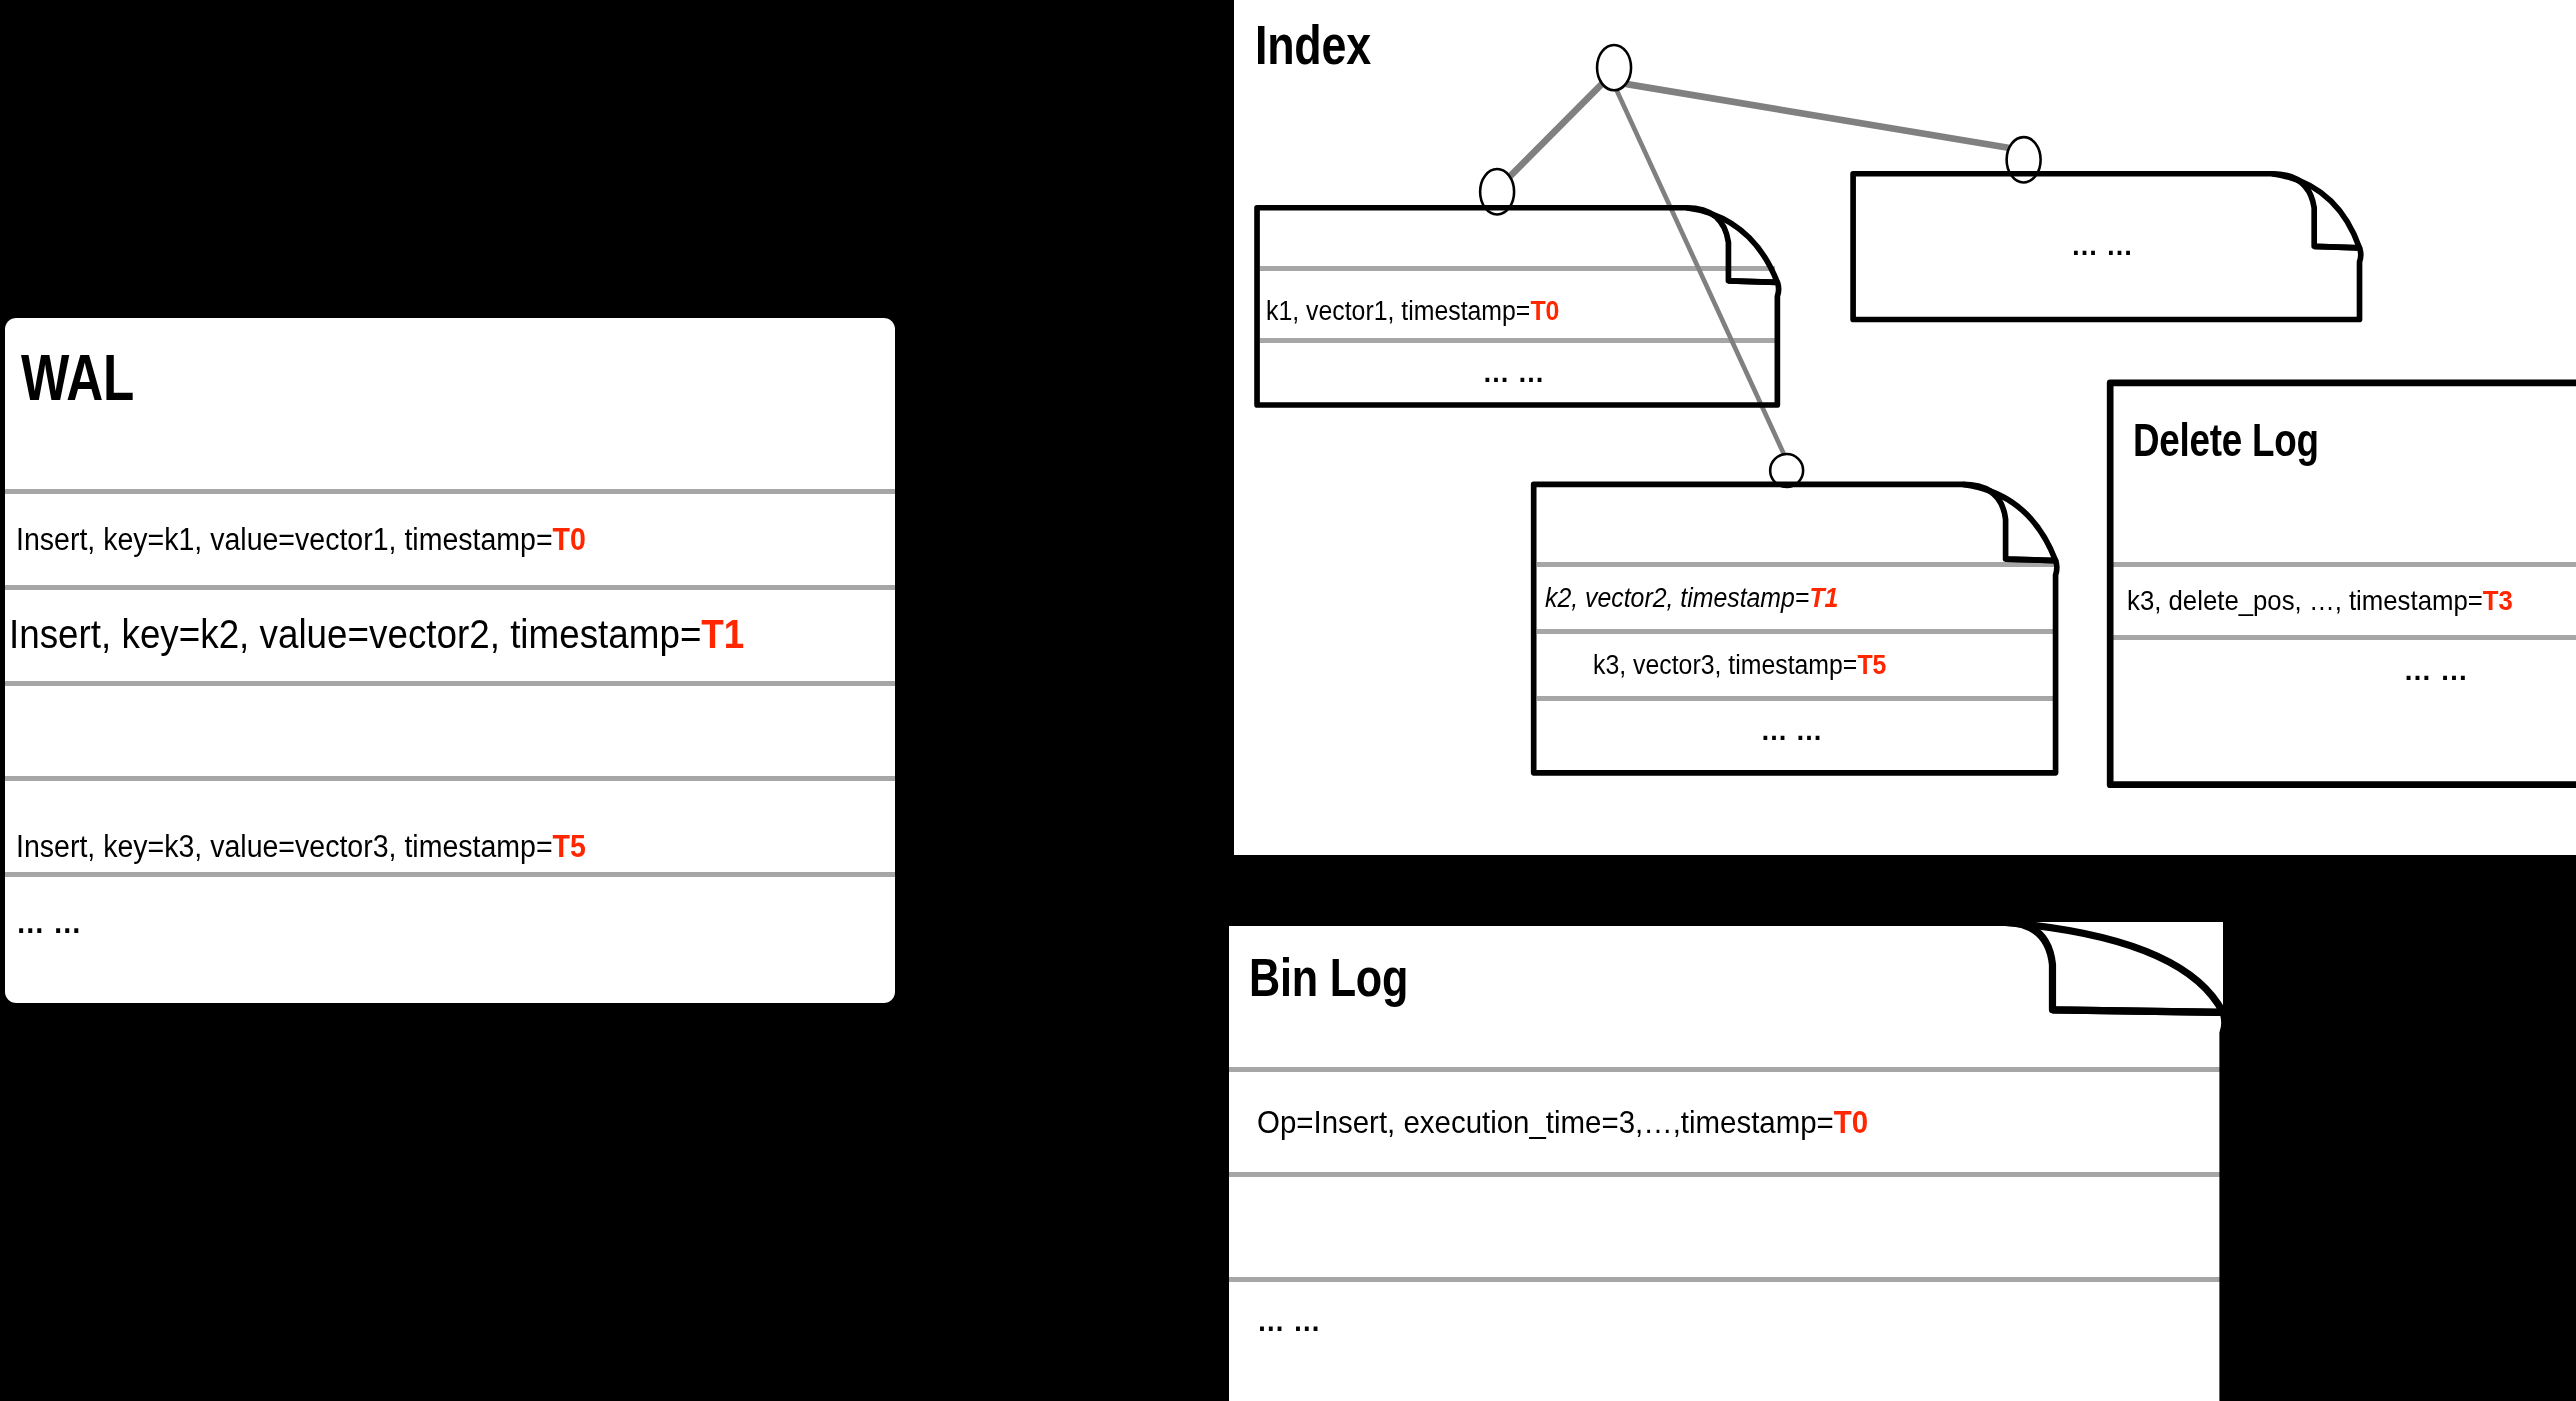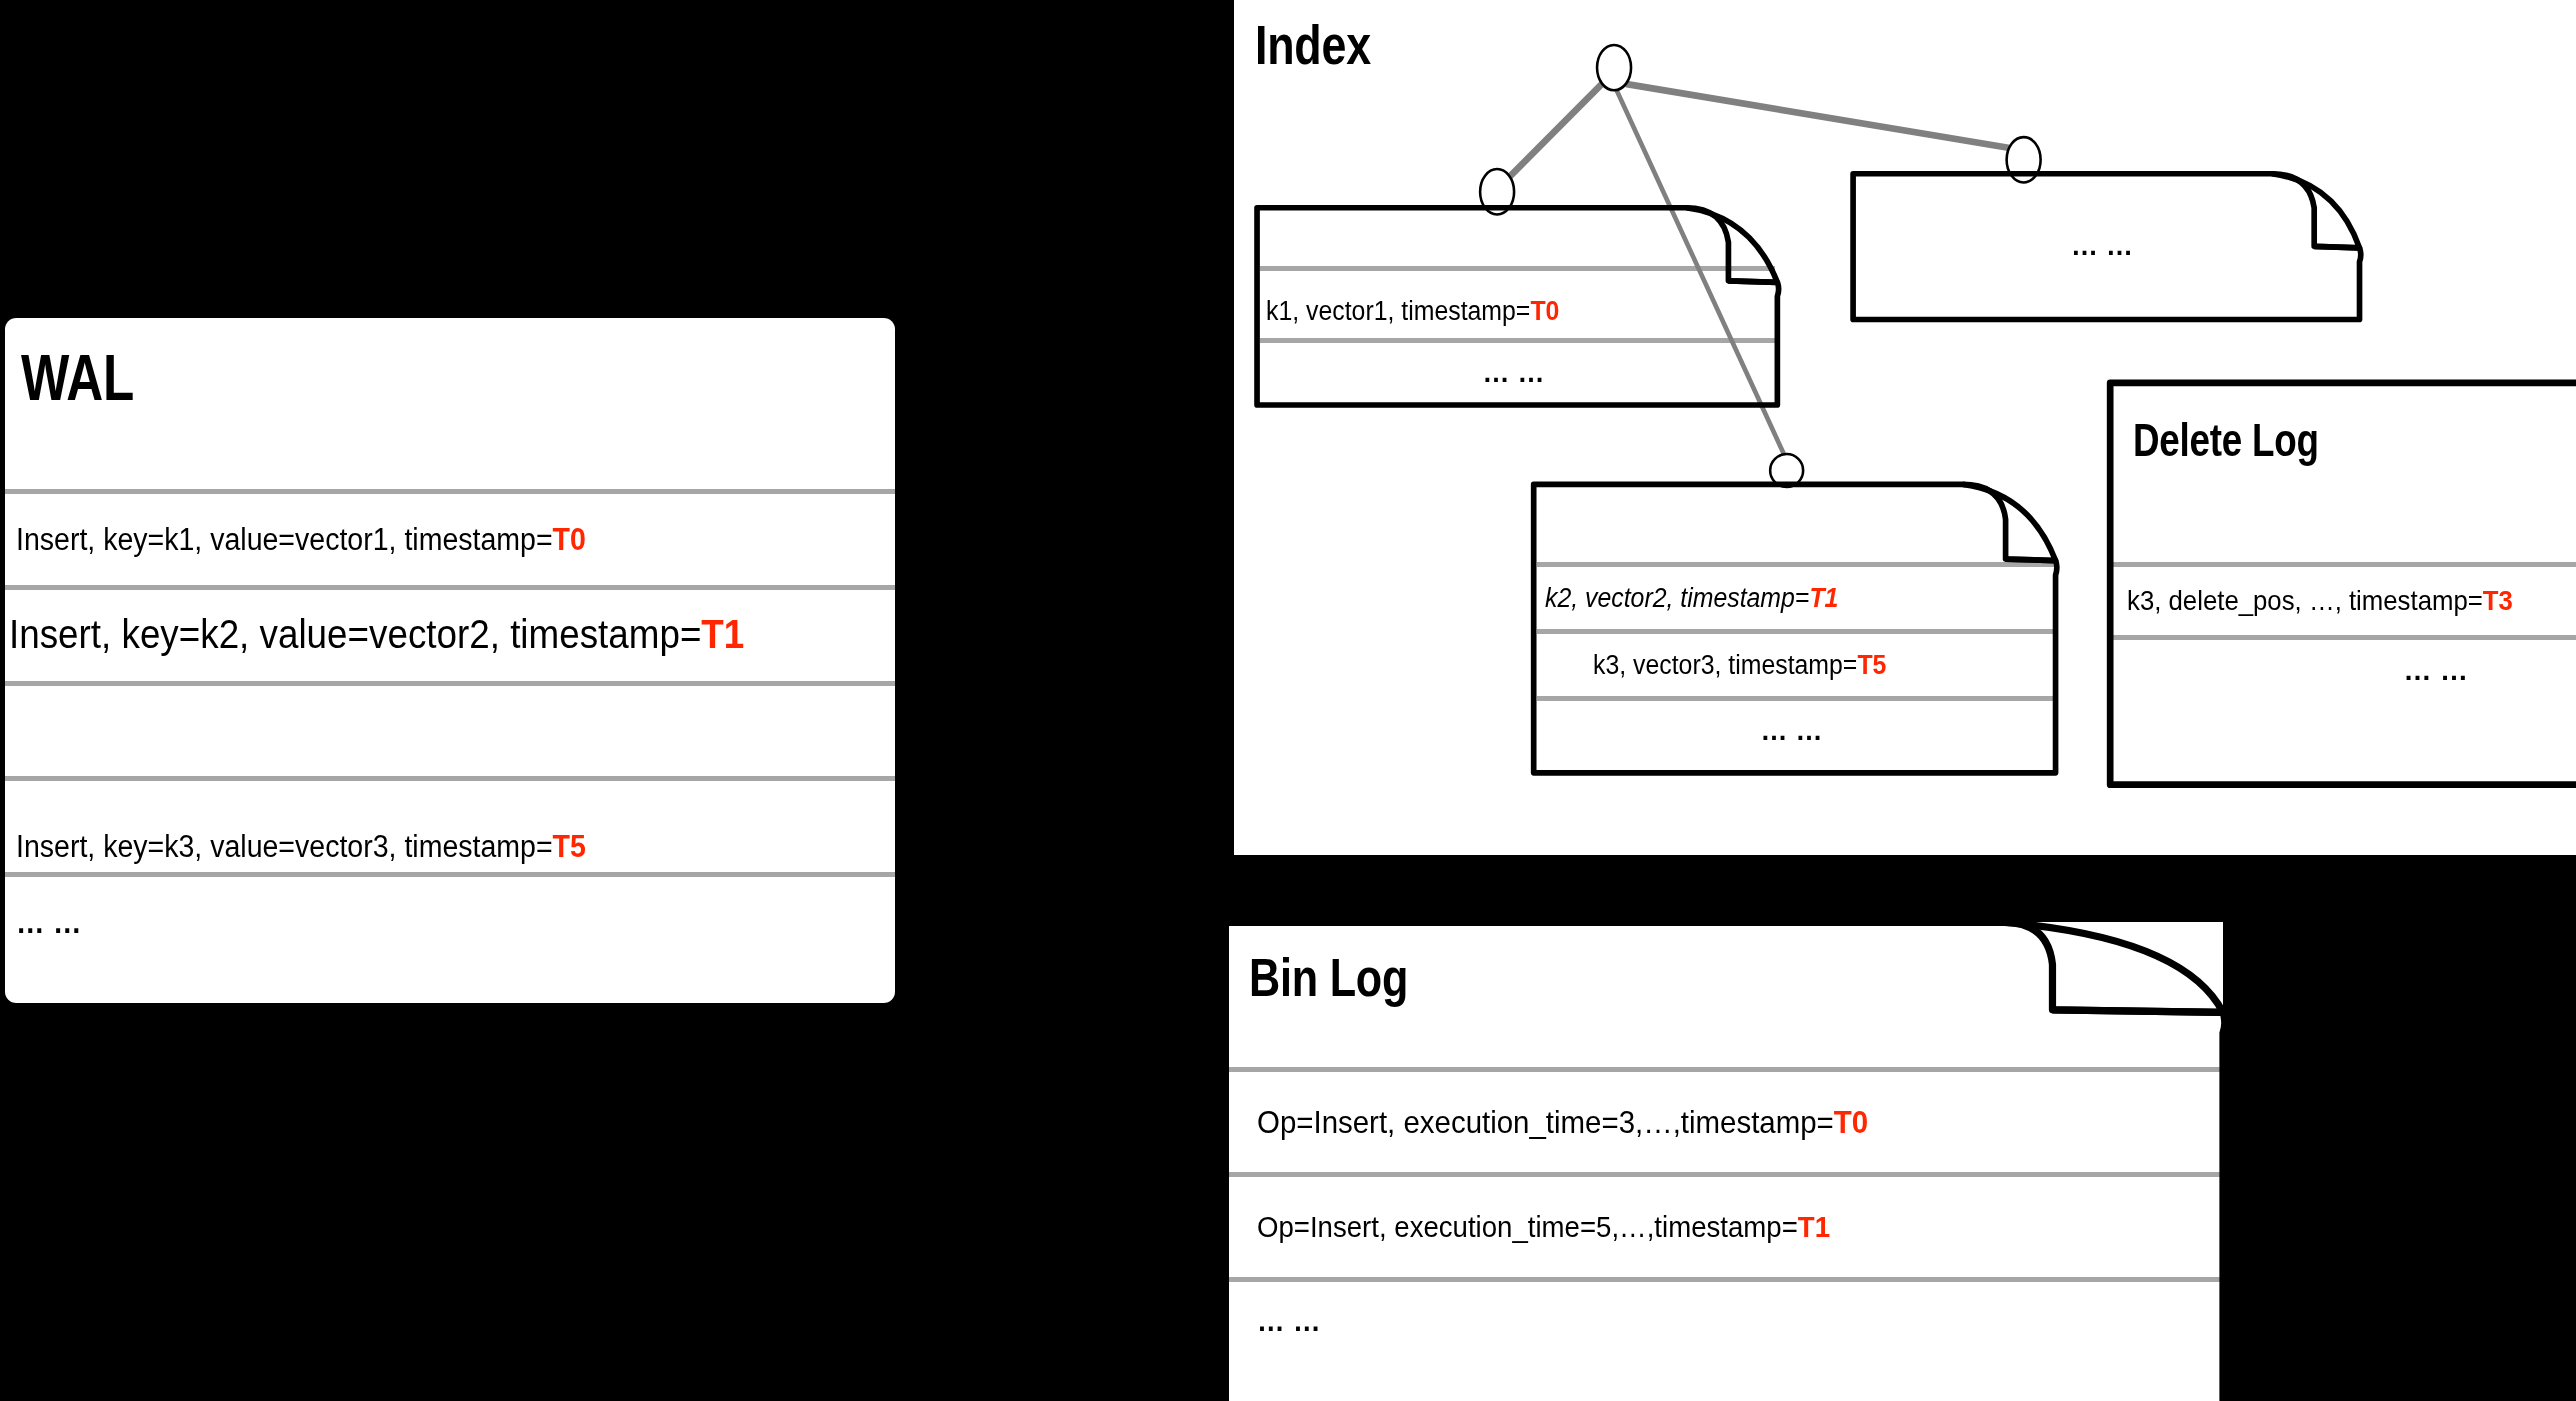--- a/index.html
+++ b/index.html
@@ -111,23 +111,20 @@
   </div>
 
   <div class="panel" style="left:1229px;top:922px;width:994px;height:480px;"></div>
   <div class="title" style="left:1249px;top:950px;font-size:54px;line-height:54px;">Bin Log</div>
   <div class="sep" style="left:1229px;top:1067px;width:994px;height:5.2px;"></div>
   <div class="sep" style="left:1229px;top:1172px;width:994px;height:5.2px;"></div>
   <div class="sep" style="left:1229px;top:1277px;width:994px;height:5.2px;"></div>
   <div class="row" style="left:1257px;top:1073px;width:958px;height:99px;font-size:32px;">
     <span class="txt"><span>Op=Insert, execution_time=3,…,timestamp=</span><span class="ts">T0</span></span>
   </div>
-  <div class="row" style="left:1257px;top:1177px;width:958px;height:99px;font-size:30px;">
-    <span class="txt"><span>Op=Insert, execution_time=5,…,timestamp=</span><span class="ts">T1</span></span>
-  </div>
   <div class="row" style="left:1257px;top:1282px;width:958px;height:77px;font-size:30px;">
     <span class="txt dots">……</span>
   </div>
 
   <svg class="ink" viewBox="0 0 5468 2721">
 
     <g stroke="#808080" stroke-width="13" fill="none" stroke-linecap="round">
       <line x1="3110" y1="162" x2="2928" y2="345"></line>
       <line x1="3158" y1="163" x2="3907" y2="288"></line>
     </g>

